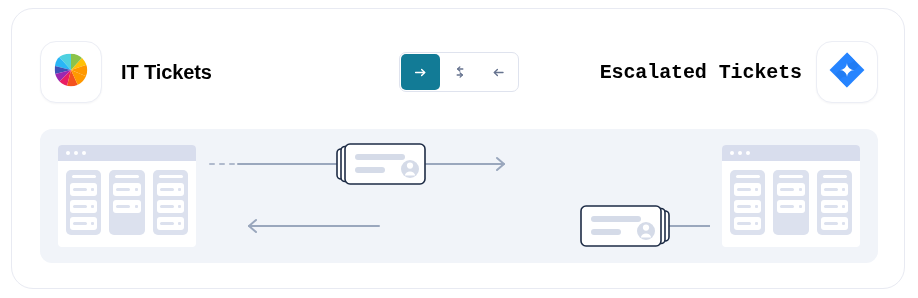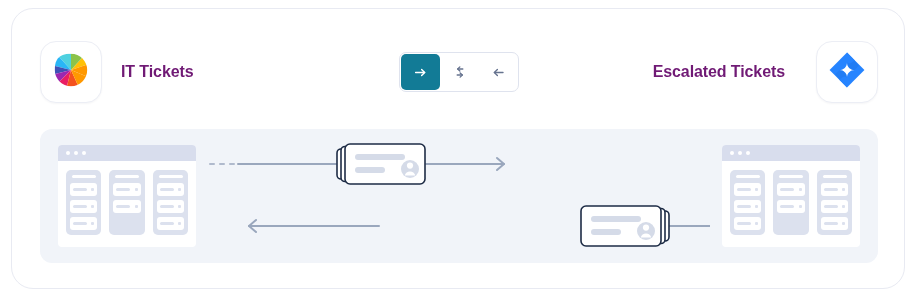--- a/index.html
+++ b/index.html
@@ -58,28 +58,28 @@
   }
   .app-tile.left  { left: 28px;  top: 32px; }
   .app-tile.right { left: 804px; top: 32px; }
 
   .app-label {
     position: absolute;
     top: 32px;
     height: 62px;
     display: flex;
     align-items: center;
-    font-size: 16px;
+    font-size: 20px;
     font-weight: bold;
-    color: #701a75;
+    color: #000000;
     letter-spacing: -0.1px;
     white-space: nowrap;
   }
   .app-label.left  { left: 109px; }
-  .app-label.right { right: 121px; }
+  .app-label.right { right: 104px; font-family: Liberation Mono, monospace; }
 
   
   .dir-toggle {
     position: absolute;
     left: 387px;
     top: 43px;
     width: 120px;
     height: 40px;
     box-sizing: border-box;
     background: #ffffff;

